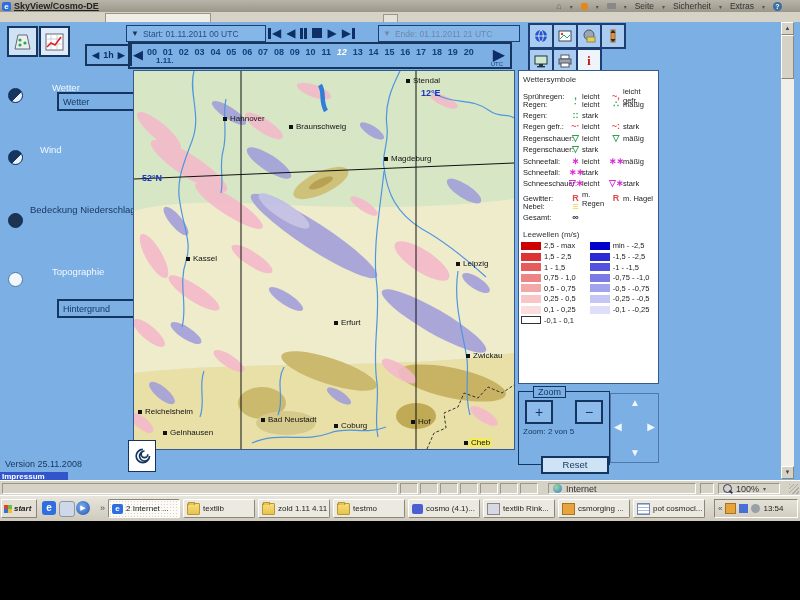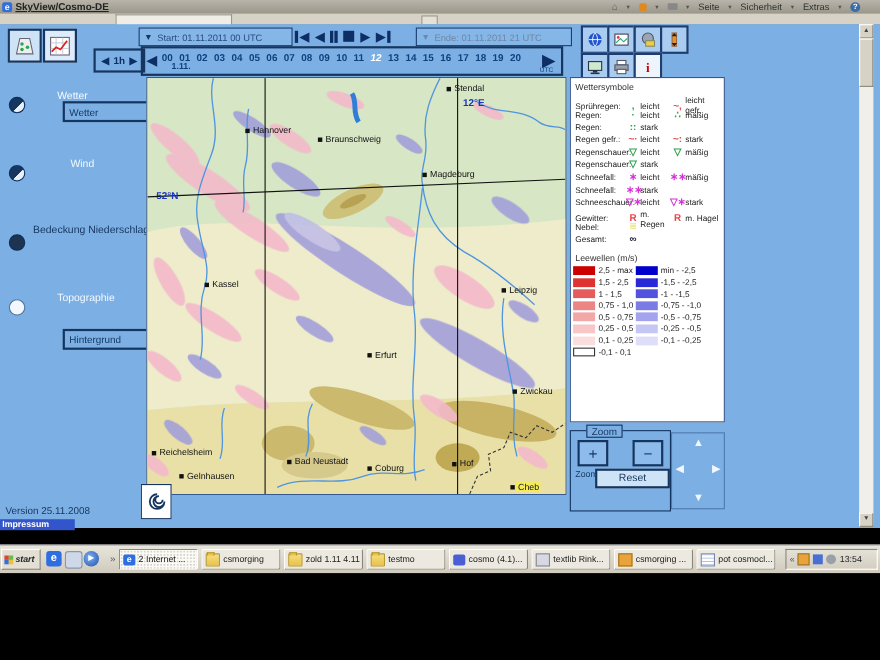--- a/index.html
+++ b/index.html
@@ -63,33 +63,33 @@
 
   
   .legend{left:518px;top:48px;width:141px;height:314px;background:#fff;border:1px solid #35598f;font-size:7.5px;color:#222;box-sizing:border-box;padding:3px 2px;}
   .leg-title{font-size:8px;margin:1px 0 3px 2px;color:#333;}
   .leg-row{display:grid;grid-template-columns:48px 13px 27px 14px auto;align-items:center;height:11.4px;}
   .leg-label{padding-left:2px;}
   .leg-sym{font-weight:bold;font-size:9px;text-align:center;line-height:9px;}
   .sym-green{color:#2da44e;}.sym-red{color:#e5484d;}.sym-magenta{color:#d631d6;}
   .sym-yellow{color:#e6d84a;font-size:11px;}.sym-dark{color:#223;}
   .scale-title{font-size:8px;margin:6px 0 2px 2px;color:#333;}
-  .scale{display:flex;gap:2px;}
+  .scale{display:flex;gap:14px;}
   .scale-col{display:flex;flex-direction:column;}
   .scale-row{display:flex;align-items:center;height:10.6px;}
   .swatch{width:20px;height:8px;display:inline-block;}
   .swatch.white{border:1px solid #333;box-sizing:border-box;}
   .scale-lab{padding-left:3px;font-size:7.5px;}
 
   
   .zoombox{left:518px;top:369px;width:90px;height:72px;border:1px solid #14355f;}
   .zoom-title{position:absolute;top:-6px;left:14px;background:#7cb0e4;border:1px solid #14355f;padding:0 4px;font-size:9px;color:#14355f;}
   .zbtn{position:absolute;width:24px;height:20px;border:2px solid #14355f;font-size:14px;color:#14355f;display:flex;align-items:center;justify-content:center;background:#8cbbec;}
   .zoom-level{position:absolute;left:4px;top:35px;font-size:8px;color:#14355f;}
-  .resetbtn{position:absolute;left:22px;top:34px;width:64px;height:14px;border:2px solid #14355f;background:#cfe3f7;font-size:9.5px;color:#14355f;text-align:center;line-height:14px;}
+  .resetbtn{position:absolute;left:22px;top:64px;width:64px;height:14px;border:2px solid #14355f;background:#cfe3f7;font-size:9.5px;color:#14355f;text-align:center;line-height:14px;}
   .panbox{left:610px;top:371px;width:47px;height:68px;border:1px solid #4f79ad;}
   .pan{position:absolute;color:#f2f7fd;font-size:10px;line-height:10px;}
 
   .version{left:5px;top:437px;font-size:9px;color:#14355f;}
   .impressum{left:0;top:450px;width:66px;height:10px;background:#3355cc;color:#fff;font-size:8px;font-weight:bold;padding-left:2px;line-height:10px;}
 
   
   .sbar{left:781px;top:0;width:13px;height:457px;background:#f1efe9;}
   .sb-btn{position:absolute;left:0;width:13px;height:13px;background:#d6d2c6;border:1px solid;border-color:#fff #8a8678 #8a8678 #fff;font-size:6px;color:#444;text-align:center;line-height:11px;box-sizing:border-box;}
   .sb-thumb{position:absolute;left:0;top:13px;width:13px;height:44px;background:#d6d2c6;border:1px solid;border-color:#fff #8a8678 #8a8678 #fff;box-sizing:border-box;}
@@ -282,21 +282,21 @@
       <span class="tl-date">1.11.</span>
       <span class="tl-utc">UTC</span>
     </div>
 
     <div class="abs grp-label" style="left:52px;top:60px;">Wetter</div>
     <div class="abs radio r-split" style="left:8px;top:66px;"></div>
     <div class="abs dd" style="left:57px;top:70px;">
         <span>Wetter</span>
       </div>
 
-    <div class="abs grp-label" style="left:64px;top:122px;">Wind</div>
+    <div class="abs grp-label" style="left:40px;top:122px;">Wind</div>
     <div class="abs radio r-split" style="left:8px;top:128px;"></div>
 
     <div class="abs grp-label dark" style="left:30px;top:182px;">Bedeckung Niederschlag</div>
     <div class="abs radio r-dark" style="left:8px;top:191px;"></div>
 
     <div class="abs grp-label" style="left:52px;top:244px;">Topographie</div>
     <div class="abs radio r-light" style="left:8px;top:250px;"></div>
     <div class="abs dd" style="left:57px;top:258px;">
         <span>Hintergrund</span>
       </div>
@@ -584,20 +584,41 @@
     <div class="abs version">Version 25.11.2008</div>
     <div class="abs impressum">Impressum</div>
 
     <div class="abs sbar">
       <div class="sb-btn" style="top:0;">▲</div>
       <div class="sb-thumb"></div>
       <div class="sb-btn" style="bottom:0;">▼</div>
     </div>
   </div>
 
+  <div class="abs statusbar">
+    <div class="pane" style="left:2px;width:396px;"></div>
+    <div class="pane" style="left:400px;width:18px;"></div>
+    <div class="pane" style="left:420px;width:18px;"></div>
+    <div class="pane" style="left:440px;width:18px;"></div>
+    <div class="pane" style="left:460px;width:18px;"></div>
+    <div class="pane" style="left:480px;width:18px;"></div>
+    <div class="pane" style="left:500px;width:18px;"></div>
+    <div class="pane" style="left:520px;width:18px;"></div>
+    <div class="pane zone" style="left:548px;width:148px;">
+      <span class="globe"></span>
+      <span>Internet</span>
+    </div>
+    <div class="pane" style="left:700px;width:14px;"></div>
+    <div class="pane zone" style="left:718px;width:62px;">
+      <span class="mag"></span>
+      <span>100%</span>
+      <span class="caret">▾</span>
+    </div>
+    <div class="grip"></div>
+  </div>
 
   <div class="abs taskbar">
     <div class="startbtn">
       <span class="flag">
           <i></i>
           <i></i>
           <i></i>
           <i></i>
         </span>
       <span>start</span>
@@ -607,21 +628,21 @@
     <div class="ql ql-wmp" style="left:76px;">▶</div>
 
     <div class="chev">»</div>
     <div class="tasks">
         <div class="task-btn active">
           <span class="tb-icon icon-ie">e</span>
           <span class="tb-label">2 Internet ...</span>
         </div>
         <div class="task-btn">
           <span class="tb-icon icon-folder"></span>
-          <span class="tb-label">csmorging</span>
+          <span class="tb-label">textlib</span>
         </div>
         <div class="task-btn">
           <span class="tb-icon icon-folder"></span>
           <span class="tb-label">zold 1.11 4.11</span>
         </div>
         <div class="task-btn">
           <span class="tb-icon icon-folder"></span>
           <span class="tb-label">testmo</span>
         </div>
         <div class="task-btn">

